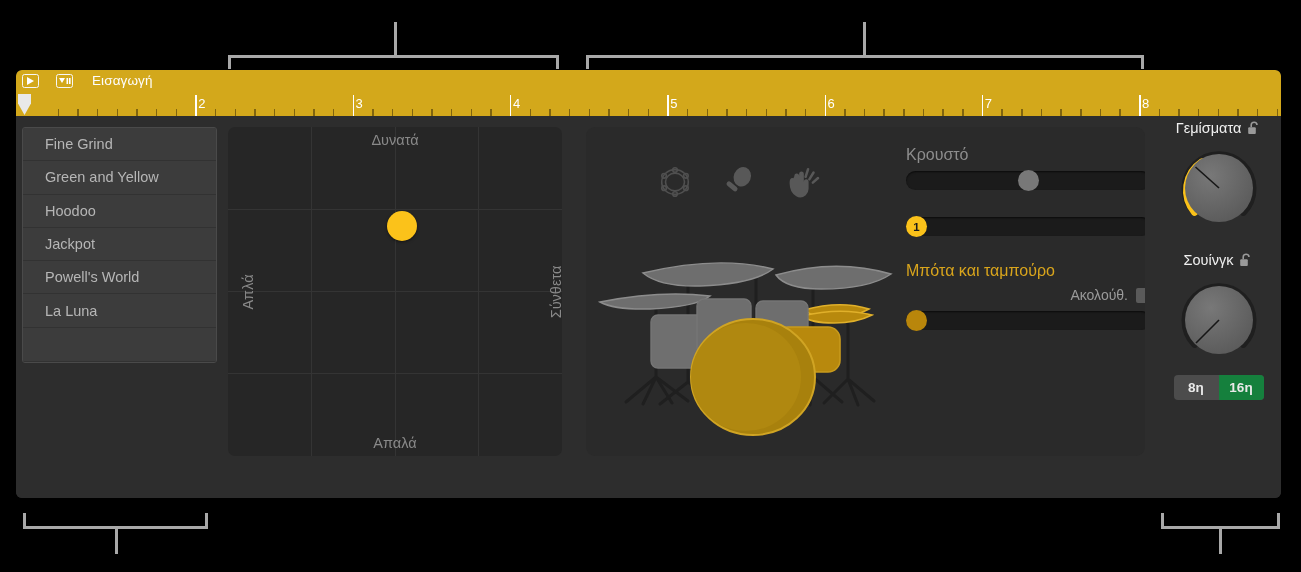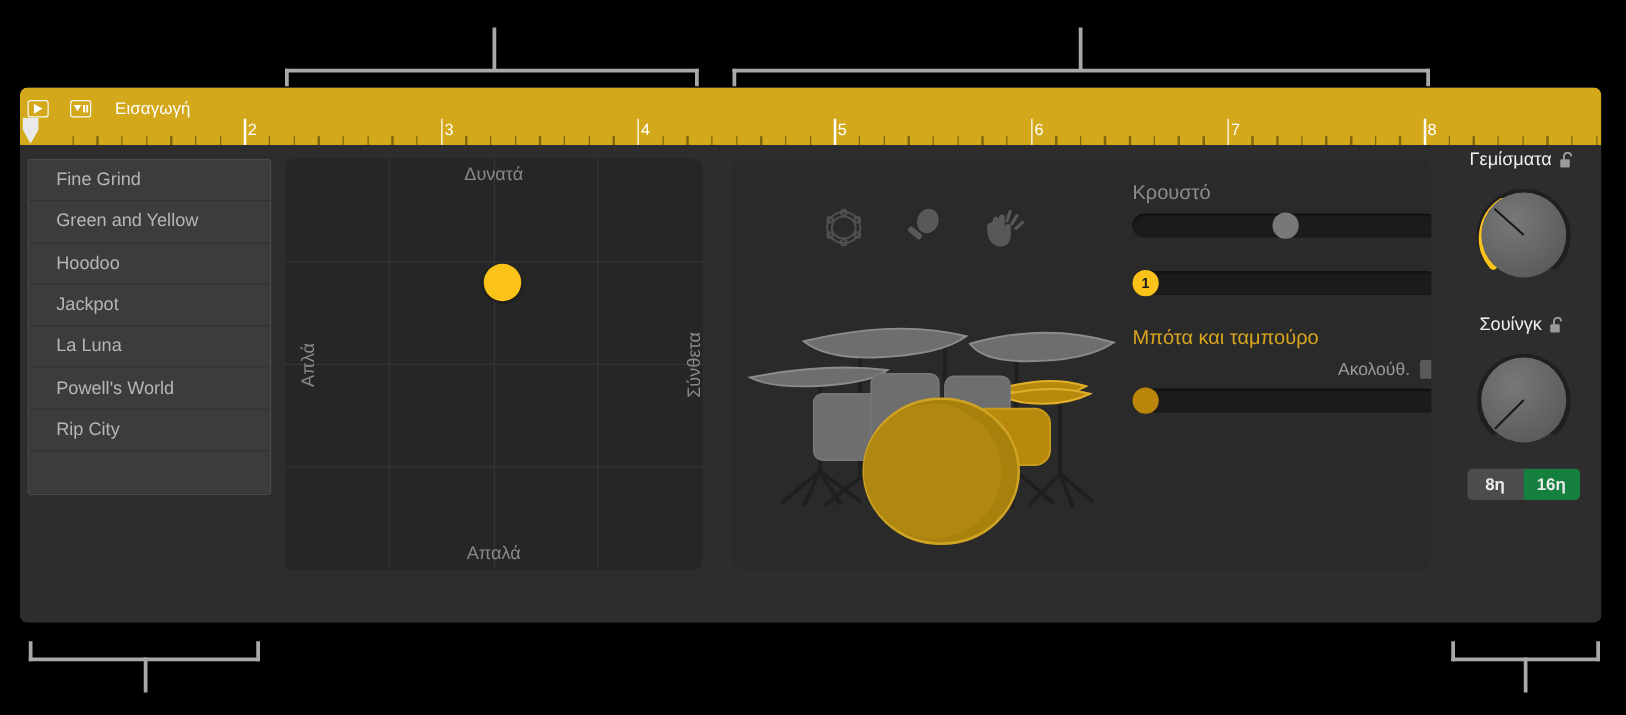--- a/index.html
+++ b/index.html
@@ -52,21 +52,21 @@
     position: absolute;
     left: 0; top: 0;
     width: 1265px;
     height: 46px;
     background: #d3a81b;
     border-radius: 5px 5px 0 0;
     overflow: hidden;
   }
   #ruler-head {
     position: absolute;
-    left: 6px; top: 8px;
+    left: 6px; top: 2px;
     display: flex;
     align-items: center;
     gap: 17px;
     height: 17px;
   }
   .ruler-btn {
     width: 17px; height: 14px;
     border: 1.6px solid #f7f7f7;
     border-radius: 2.5px;
     box-sizing: border-box;
@@ -438,23 +438,22 @@
   </div>
 
   <div id="body-area">
 
     <div id="sidebar">
       <div id="preset-list">
           <div class="preset-row">Fine Grind</div>
           <div class="preset-row">Green and Yellow</div>
           <div class="preset-row">Hoodoo</div>
           <div class="preset-row">Jackpot</div>
+          <div class="preset-row">Powell's World</div>
           <div class="preset-row">La Luna</div>
-          <div class="preset-row">Powell's World</div>
-          <div class="preset-row">Rip City</div>
         </div>
       <div class="preset-row empty"></div>
     </div>
 
     <div id="xypad">
       <div id="xy-grid">
         <div class="gl-v" style="left:83px"></div>
         <div class="gl-v" style="left:167px"></div>
         <div class="gl-v" style="left:250px"></div>
         <div class="gl-h" style="top:82px"></div>

